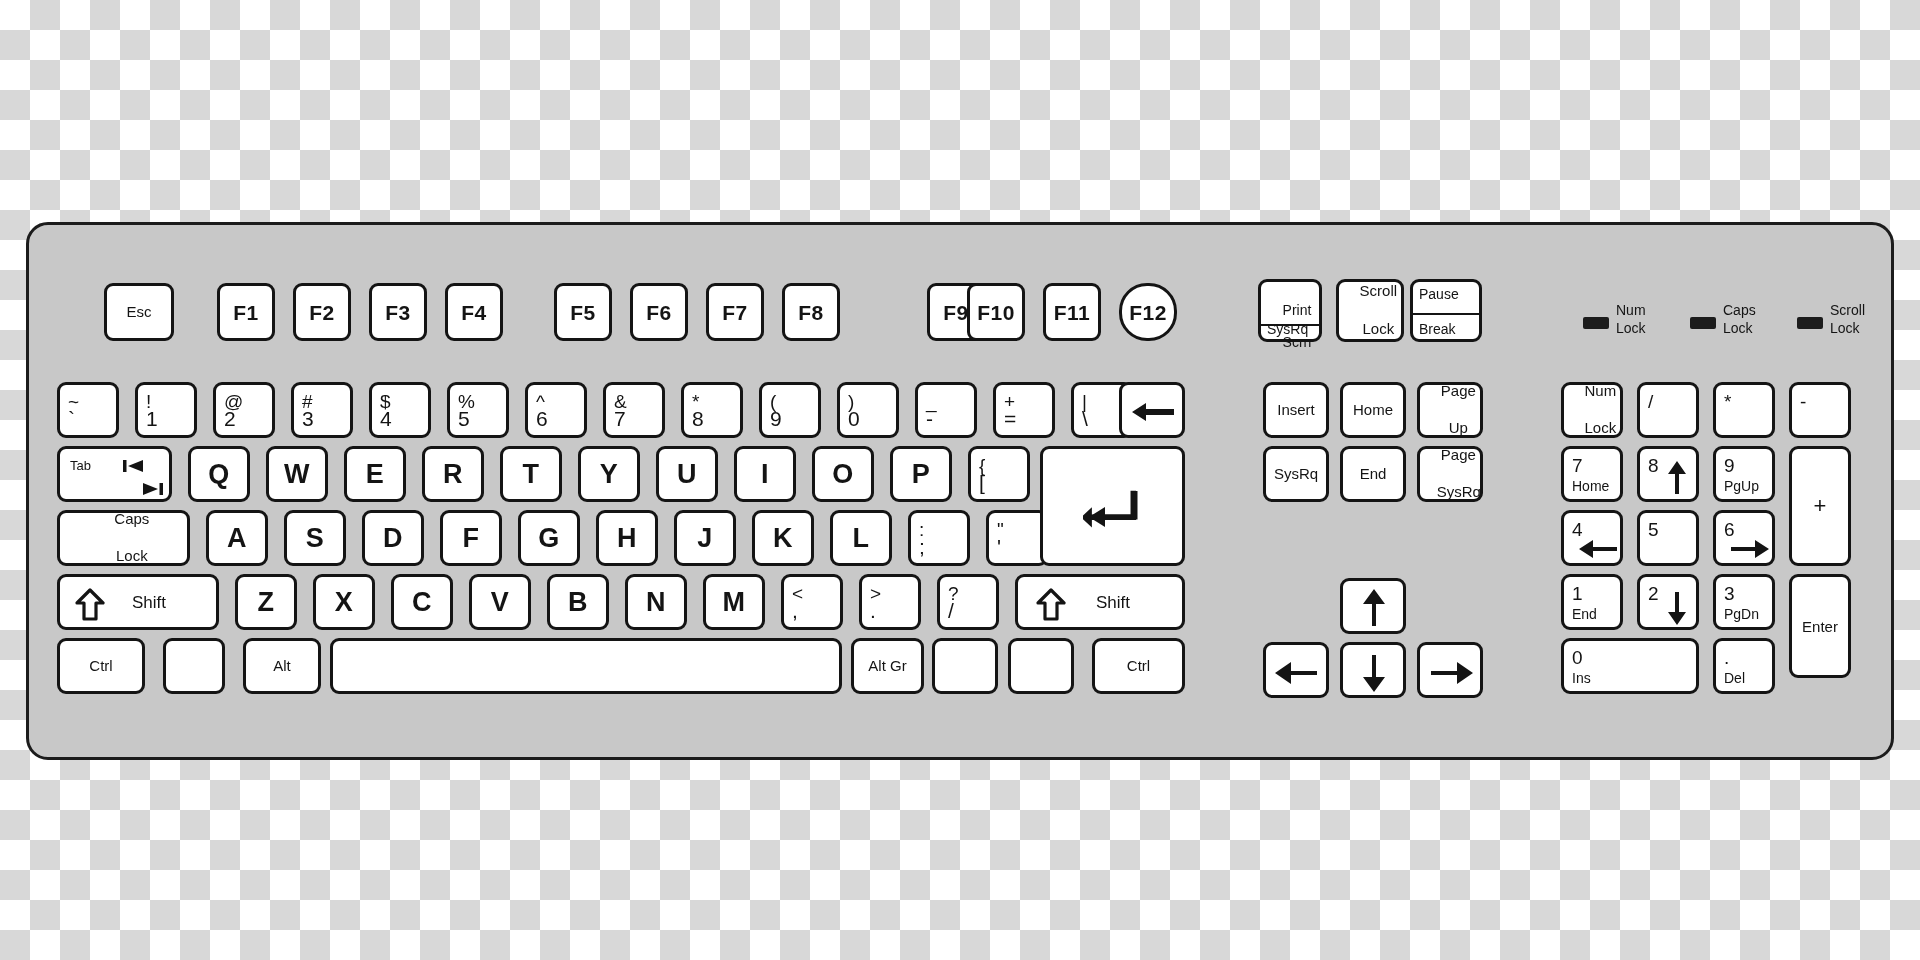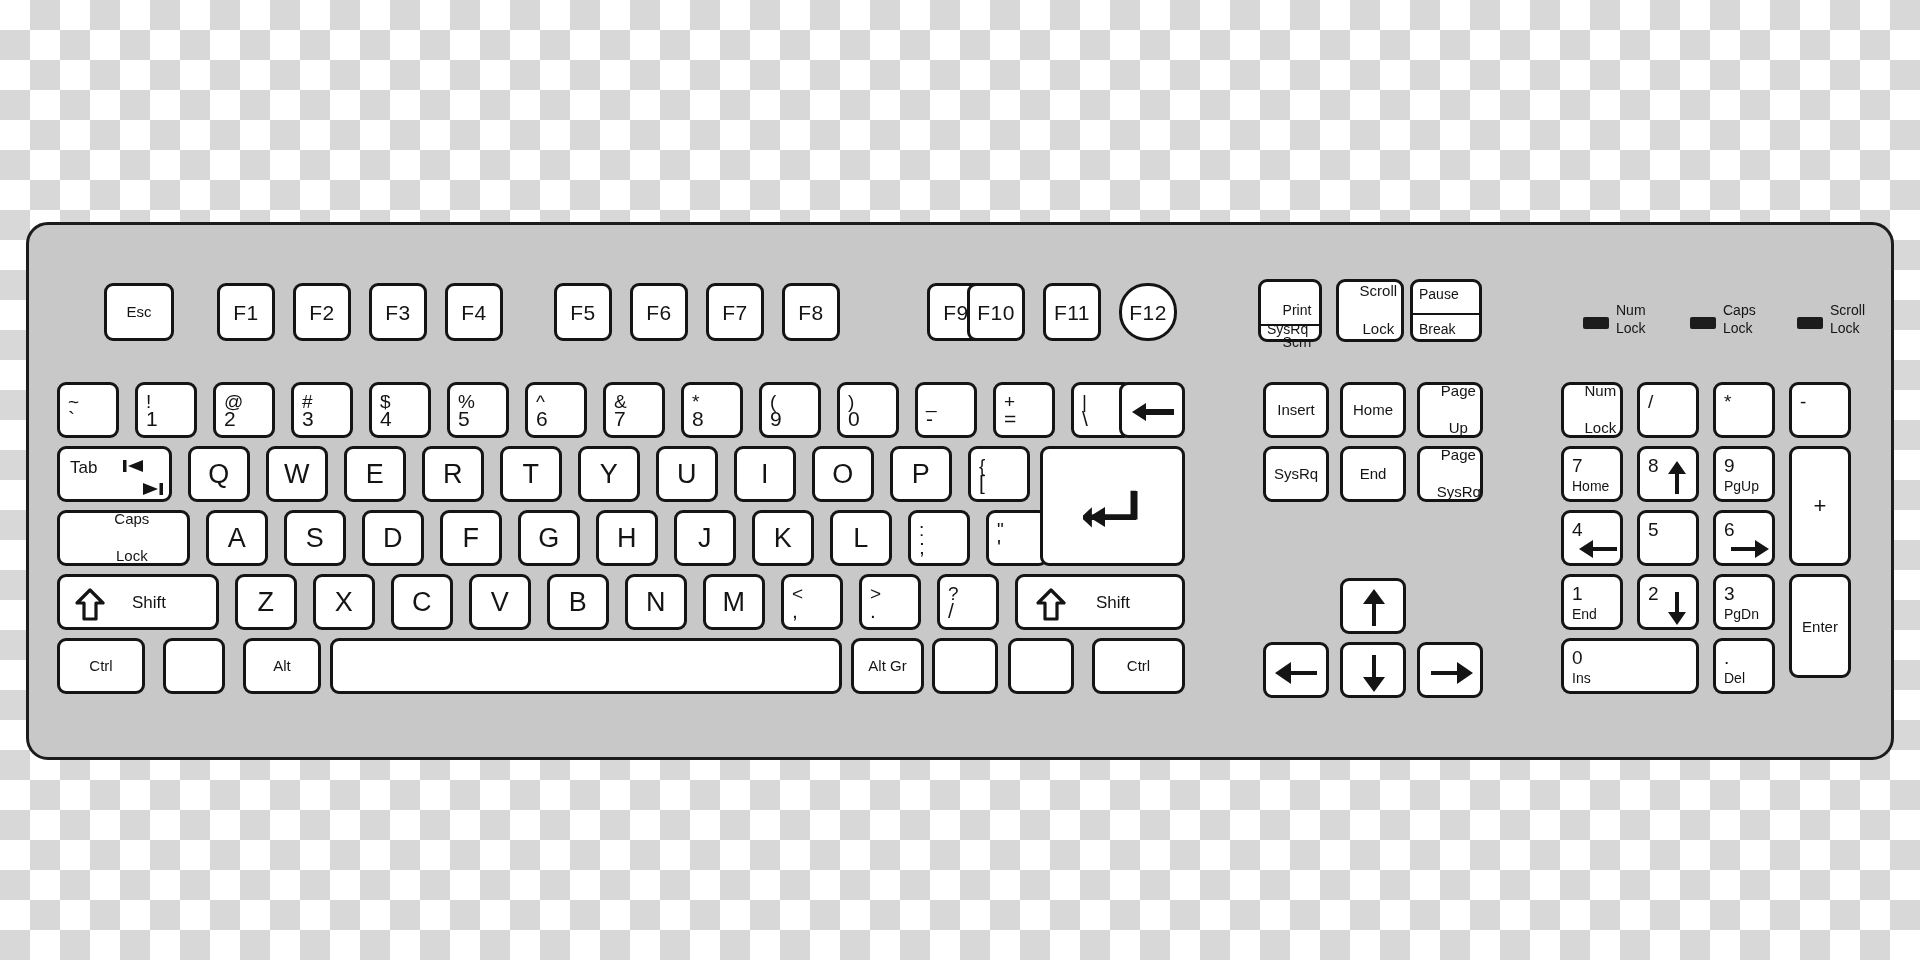--- a/index.html
+++ b/index.html
@@ -43,20 +43,21 @@
     white-space:pre;
     color:#141414;
   }
   
   .center{
     left:0;right:0;top:50%;
     transform:translateY(-50%);
     text-align:center;
     font-size:27px;
     letter-spacing:0.5px;
+    font-weight:bold;
   }
   
   .cword{
     left:0;right:0;top:50%;
     transform:translateY(-50%);
     text-align:center;
     font-size:15px;
     line-height:1.25;
   }
   
@@ -237,21 +238,21 @@
   <span class="lbl bl">\</span>
   </div>
 
 <div class="key" style="left:1119px;top:382px;width:66px;height:56px;">
   <svg class="gl" style="left:8px;top:14px;" width="46" height="26" viewBox="0 0 46 26">
     <path d="M2 13 L16 4 L16 10 L44 10 L44 16 L16 16 L16 22 Z" fill="#141414"></path>
   </svg>
 </div>
 
 <div class="key" style="left:57px;top:446px;width:115px;height:56px;">
-  <span class="lbl" style="left:10px;top:10px;font-size:17px;">Tab</span>
+  <span class="lbl" style="left:10px;top:10px;font-size:13px;">Tab</span>
   <svg class="gl" style="left:62px;top:9px;" width="24" height="16" viewBox="0 0 24 16">
     <rect x="1" y="2" width="3.5" height="12" fill="#141414"></rect>
     <path d="M21 2 L21 14 L6 8 Z" fill="#141414"></path>
   </svg>
   <svg class="gl" style="left:80px;top:32px;" width="24" height="16" viewBox="0 0 24 16">
     <path d="M3 2 L3 14 L18 8 Z" fill="#141414"></path>
     <rect x="19.5" y="2" width="3.5" height="12" fill="#141414"></rect>
   </svg>
 </div>
 

